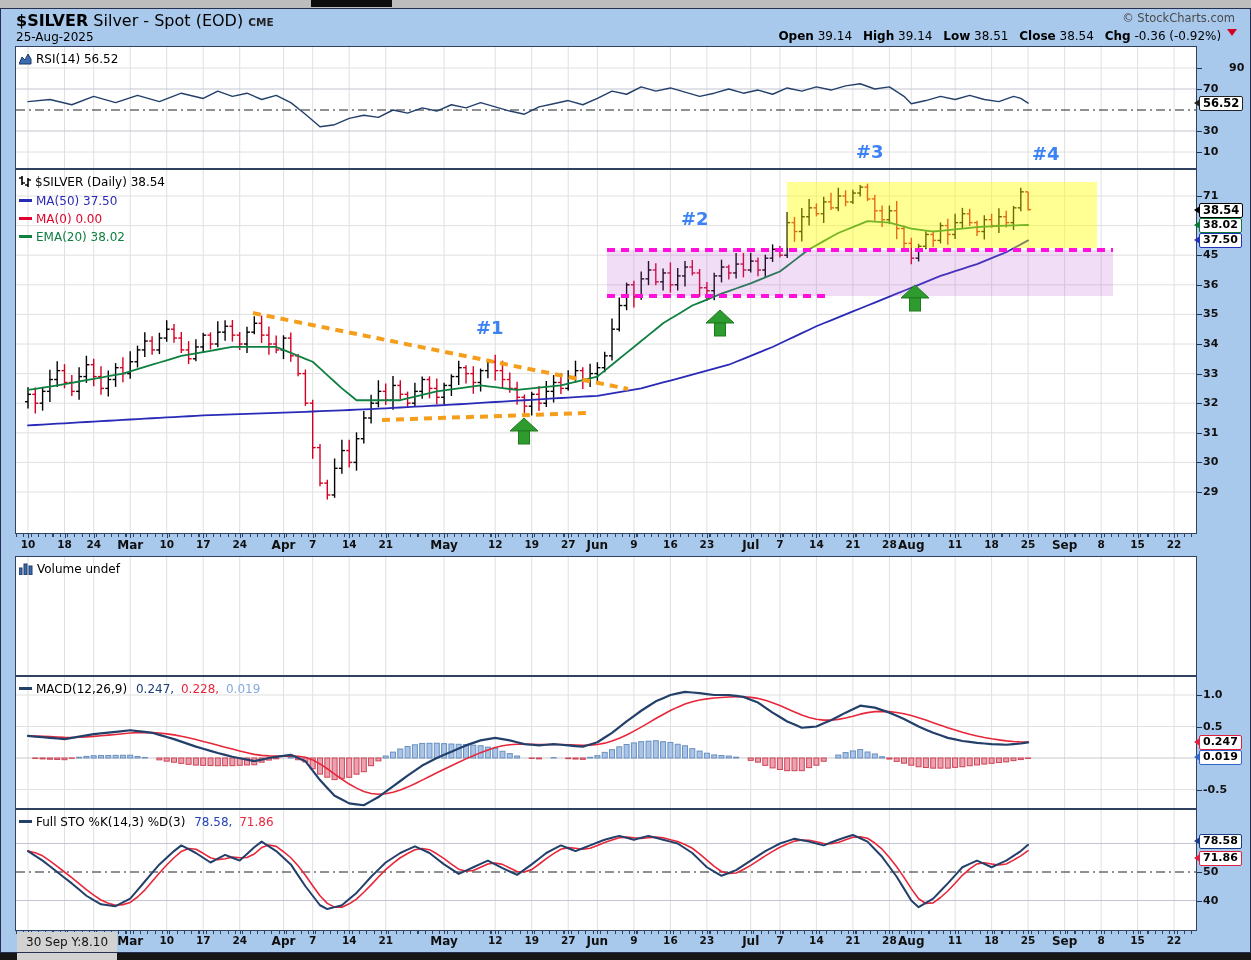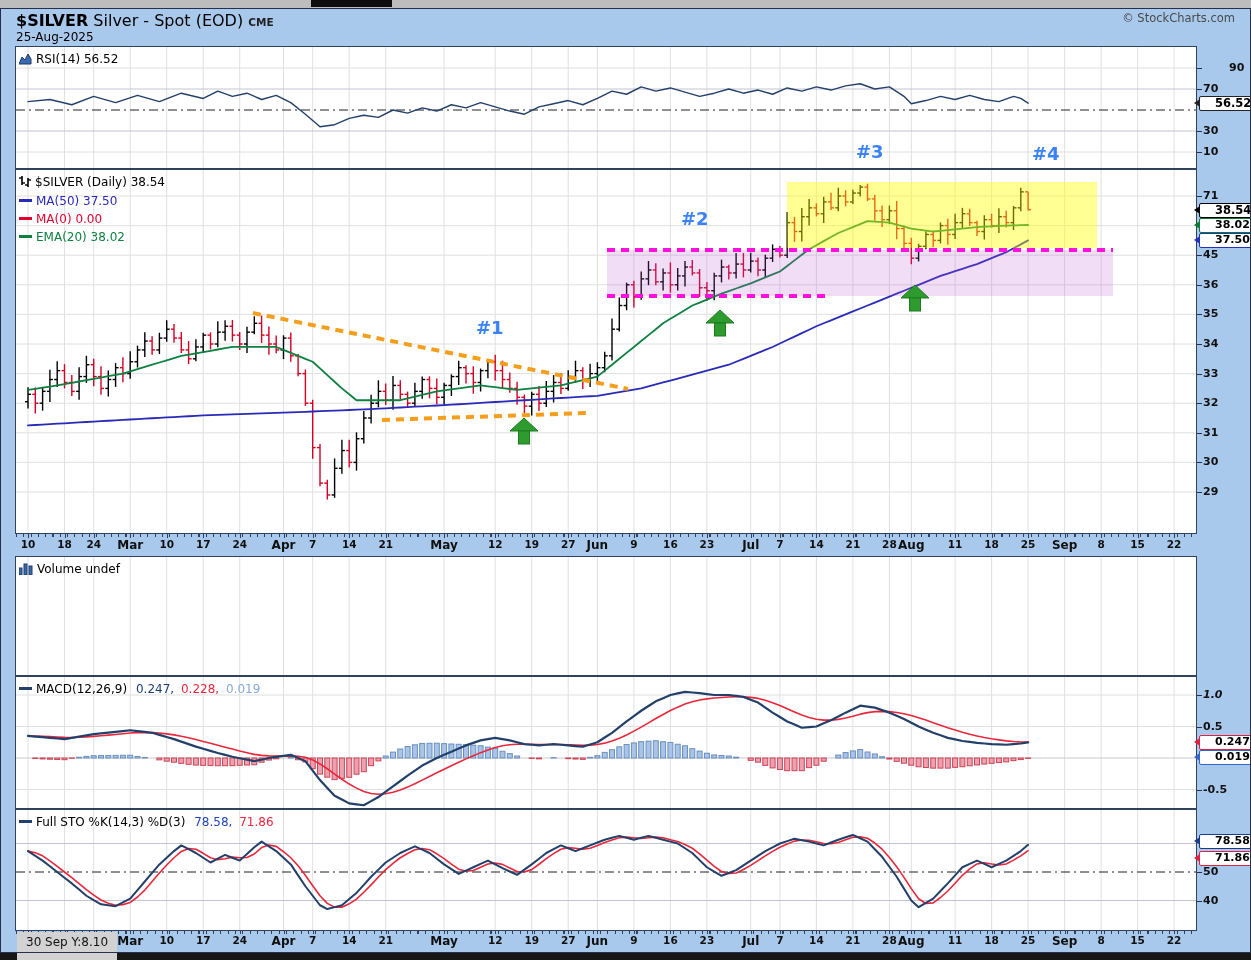--- a/index.html
+++ b/index.html
@@ -32,21 +32,21 @@
   .ytick{position:absolute;left:1203px;font-size:11px;font-weight:bold;color:#101010;z-index:3;white-space:nowrap;}
   .ymark{position:absolute;left:1197px;width:5px;height:1px;background:#24304e;z-index:3;}
   .xmark{position:absolute;width:1px;height:4px;background:#33415e;z-index:3;}
   .dotrow{position:absolute;left:16px;width:1181px;height:3px;z-index:2;
           background:repeating-linear-gradient(90deg,#33415e 0 1px,transparent 1px 7.3px);}
   
   .bubble{position:absolute;left:1199px;background:#fff;border:1px solid;border-radius:2px;
           font-size:11px;font-weight:600;padding:0 3px 0 3px;height:13px;line-height:12px;z-index:6;white-space:nowrap;}
   .bubble::before{content:'';position:absolute;left:-6px;top:2px;border:4px solid transparent;
           border-right:6px solid currentColor;border-left:0;}
-  .bubble span{color:#000;margin-left:12px;}
+  .bubble span{color:#000;}
   .bubble.bold{font-weight:bold;font-size:11.5px;}
   
   .annot{position:absolute;font-size:18px;font-weight:bold;color:#3b82f6;z-index:7;letter-spacing:0px;}
   #tooltip{position:absolute;left:17px;top:932px;height:30px;line-height:20px;background:#d2d2d2;
            color:#111;font-size:12px;padding:0 9px;z-index:8;white-space:nowrap;}
 </style>
 </head>
 <body>
 
 <div id="stage">
@@ -56,20 +56,33 @@
   <div id="bottombar" class="abs"></div>
   <div id="frame" class="abs"></div>
 
   <div class="abs" style="left:16px;top:11px;">
     <span class="hsym">$SILVER</span>
     <span class="hname">Silver - Spot (EOD)</span>
     <span class="hexch">CME</span>
   </div>
   <div class="abs hdate" style="left:16px;top:30px;">25-Aug-2025</div>
   <div class="abs hcopy" style="right:16px;top:11px;">© StockCharts.com</div>
+  <div class="abs quote" style="right:14px;top:29px;">
+    <b>Open</b>
+    <span class="qv">39.14</span>
+    <b>High</b>
+    <span class="qv">39.14</span>
+    <b>Low</b>
+    <span class="qv">38.51</span>
+    <b>Close</b>
+    <span class="qv">38.54</span>
+    <b>Chg</b>
+    <span>-0.36 (-0.92%)</span>
+    <span id="chg-tri"></span>
+  </div>
 
   <svg id="rsi-svg" class="panel" style="left:15px;top:46px;" width="1180" height="121">
       <line x1="12" y1="0" x2="12" y2="121" stroke="#e0e0e0" stroke-width="1"></line>
       <line x1="48.5" y1="0" x2="48.5" y2="121" stroke="#e0e0e0" stroke-width="1"></line>
       <line x1="77.7" y1="0" x2="77.7" y2="121" stroke="#e0e0e0" stroke-width="1"></line>
       <line x1="114.19999999999999" y1="0" x2="114.19999999999999" y2="121" stroke="#e0e0e0" stroke-width="1"></line>
       <line x1="150.7" y1="0" x2="150.7" y2="121" stroke="#e0e0e0" stroke-width="1"></line>
       <line x1="187.2" y1="0" x2="187.2" y2="121" stroke="#e0e0e0" stroke-width="1"></line>
       <line x1="223.7" y1="0" x2="223.7" y2="121" stroke="#e0e0e0" stroke-width="1"></line>
       <line x1="267.5" y1="0" x2="267.5" y2="121" stroke="#e0e0e0" stroke-width="1"></line>
@@ -1032,21 +1045,21 @@
       <div class="ytick" style="top: 366.6px;">33</div>
       <div class="ymark" style="top: 403.2px;"></div>
       <div class="ytick" style="top: 396.2px;">32</div>
       <div class="ymark" style="top: 432.8px;"></div>
       <div class="ytick" style="top: 425.8px;">31</div>
       <div class="ymark" style="top: 462.4px;"></div>
       <div class="ytick" style="top: 455.4px;">30</div>
       <div class="ymark" style="top: 492px;"></div>
       <div class="ytick" style="top: 485px;">29</div>
       <div class="ymark" style="top: 695px;"></div>
-      <div class="ytick" style="top: 688px; font-style: italic;">1.0</div>
+      <div class="ytick" style="top: 688px;">1.0</div>
       <div class="ymark" style="top: 726.5px;"></div>
       <div class="ytick" style="top: 719.5px;">0.5</div>
       <div class="ymark" style="top: 789.5px;"></div>
       <div class="ytick" style="top: 782.5px;">-0.5</div>
       <div class="ymark" style="top: 872px;"></div>
       <div class="ytick" style="top: 865px;">50</div>
       <div class="ymark" style="top: 900.5px;"></div>
       <div class="ytick" style="top: 893.5px;">40</div>
     </div>
   <div id="bubble-layer">

